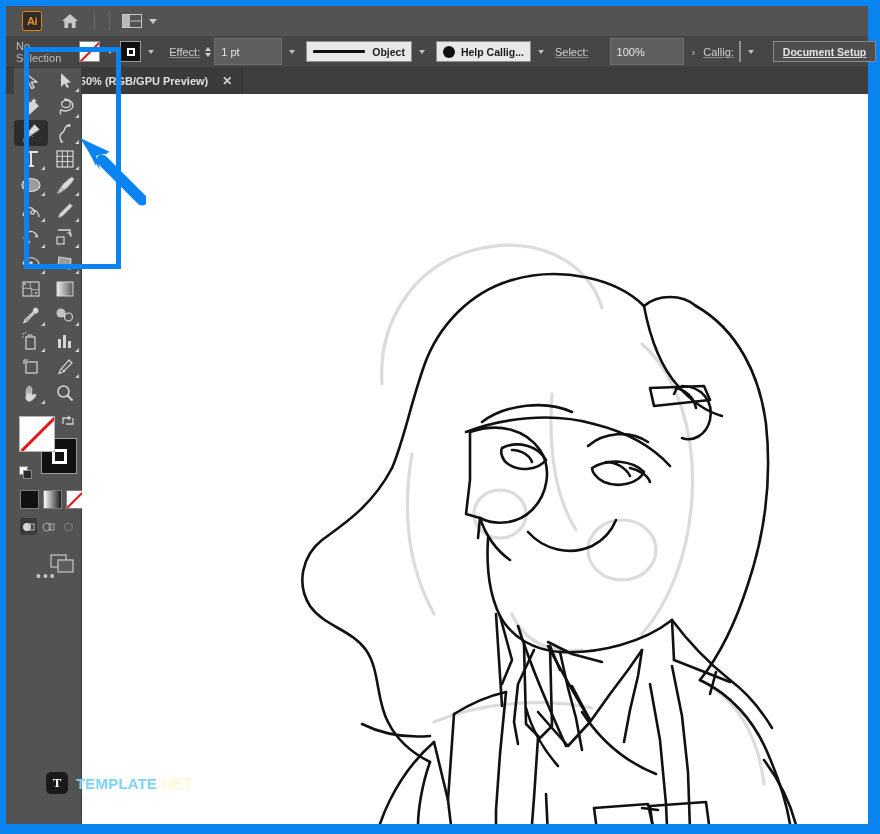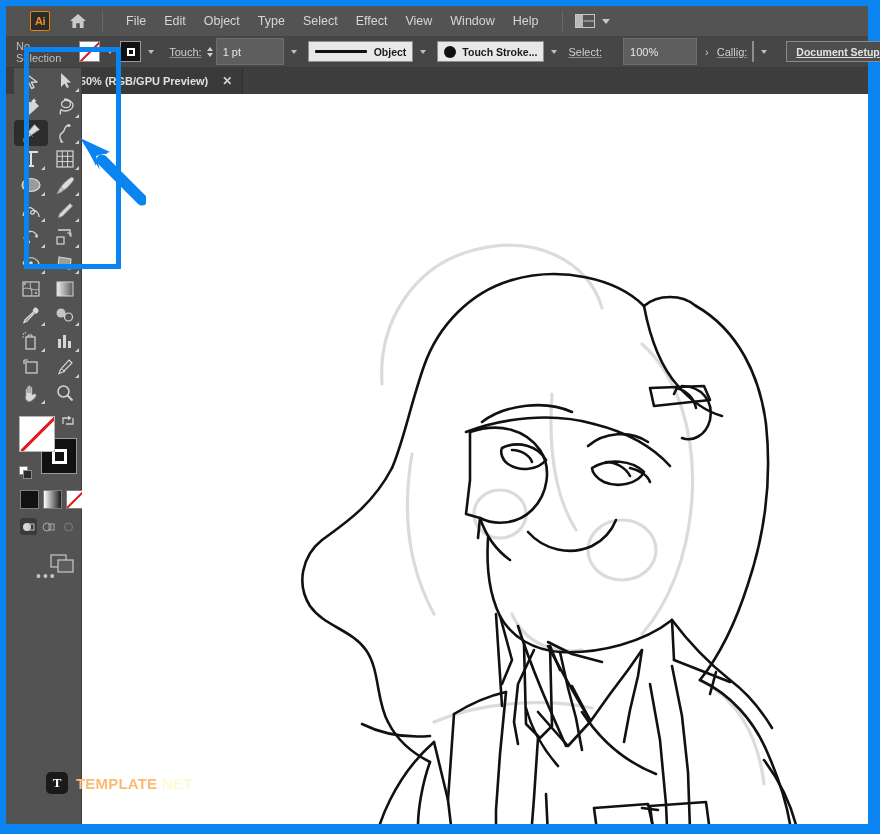--- a/index.html
+++ b/index.html
@@ -20,21 +20,21 @@
     box-sizing:border-box;
   }
   
   #menubar{
     position:absolute;left:0;top:0;width:862px;height:30px;
     background:#535353;
     display:flex;align-items:center;
     box-sizing:border-box;
   }
   .ai-logo{
-    width:18px;height:18px;margin-left:24px;
+    width:18px;height:18px;margin-left:16px;
     background:#2B2B2B;border:1px solid #E8820C;border-radius:2px;
     color:#F09022;font-size:11px;font-weight:bold;
     display:flex;align-items:center;justify-content:center;
     letter-spacing:-0.5px;
   }
   .home-icon{
     margin-left:18px;width:20px;height:20px;position:relative;
   }
   .home-icon svg{display:block;}
   .menu-sep{width:1px;height:20px;background:#6A6A6A;margin-left:14px;}
@@ -175,48 +175,37 @@
   #watermark{
     position:absolute;left:40px;top:766px;display:flex;align-items:center;z-index:50;
   }
   .wm-logo{
     width:22px;height:22px;background:#1A1A1A;border-radius:5px;
     color:#fff;font-size:13px;font-weight:bold;
     display:flex;align-items:center;justify-content:center;
     font-family:"Liberation Serif", serif;
   }
   .wm-text{margin-left:8px;font-size:15px;letter-spacing:0.2px;}
-  .wm-b{color:#fdba74;font-weight:bold;}
+  .wm-b{color:#7dd3fc;font-weight:bold;}
   .wm-l{color:#fef9c3;}
 </style>
 </head>
 <body>
 
 <div id="app">
  <div id="frame">
 
   <div id="menubar">
     <div class="ai-logo">Ai</div>
     <div class="home-icon">
       <svg width="20" height="20" viewBox="0 0 20 20">
             <path d="M10 3 L18 10 L15.6 10 L15.6 17 L11.8 17 L11.8 12.2 L8.2 12.2 L8.2 17 L4.4 17 L4.4 10 L2 10 Z" fill="#C9C9C9"></path>
           </svg>
     </div>
     <div class="menu-sep"></div>
-    <div class="menu-items">
-      <div class="menu-item">File</div>
-      <div class="menu-item">Edit</div>
-      <div class="menu-item">Object</div>
-      <div class="menu-item">Type</div>
-      <div class="menu-item">Select</div>
-      <div class="menu-item">Effect</div>
-      <div class="menu-item">View</div>
-      <div class="menu-item">Window</div>
-      <div class="menu-item">Help</div>
-    </div>
     <div class="menu-sep"></div>
     <div class="ws-group">
       <div class="ws-icon">
         <svg width="20" height="14" viewBox="0 0 20 14">
               <rect x="0.5" y="0.5" width="19" height="13" fill="none" stroke="#C6C6C6"></rect>
               <rect x="1" y="1" width="7" height="12" fill="#B9B9B9"></rect>
               <line x1="8.5" y1="7" x2="19.5" y2="7" stroke="#C6C6C6"></line>
             </svg>
       </div>
       <div class="chev"></div>
@@ -228,35 +217,35 @@
     <div style="display:flex;align-items:center;margin-left:18px;">
       <div class="swatch-fill">
             <span class="slash"></span>
           </div>
       <div class="tiny-chev"></div>
       <div class="strokecolor-box">
             <i></i>
           </div>
       <div class="tiny-chev"></div>
     </div>
-    <div class="cb-label ul">Touch:</div>
+    <div class="cb-label ul">Effect:</div>
     <div class="spinner">
           <span class="up"></span>
           <span class="dn"></span>
         </div>
     <div class="numfield">1 pt</div>
     <div class="tiny-chev"></div>
     <div class="combo" style="margin-left:4px;">
       <span class="profile-line"></span>
       <span>Object</span>
     </div>
     <div class="tiny-chev"></div>
     <div class="combo" style="margin-left:4px;">
       <span class="brush-dot"></span>
-      <span>Touch Stroke...</span>
+      <span>Help Callig...</span>
     </div>
     <div class="tiny-chev"></div>
     <div class="cb-label ul" style="margin-left:4px;">Select:</div>
     <div class="numfield" style="min-width:60px;margin-left:16px;">100%</div>
     <div class="arrow-gt">›</div>
     <div class="cb-label ul" style="margin:0 5px 0 0;">Callig:</div>
     <div class="style-swatch"></div>
     <div class="tiny-chev"></div>
     <div class="btn" style="margin-left:12px;text-decoration:underline;">Document Setup</div>
 

